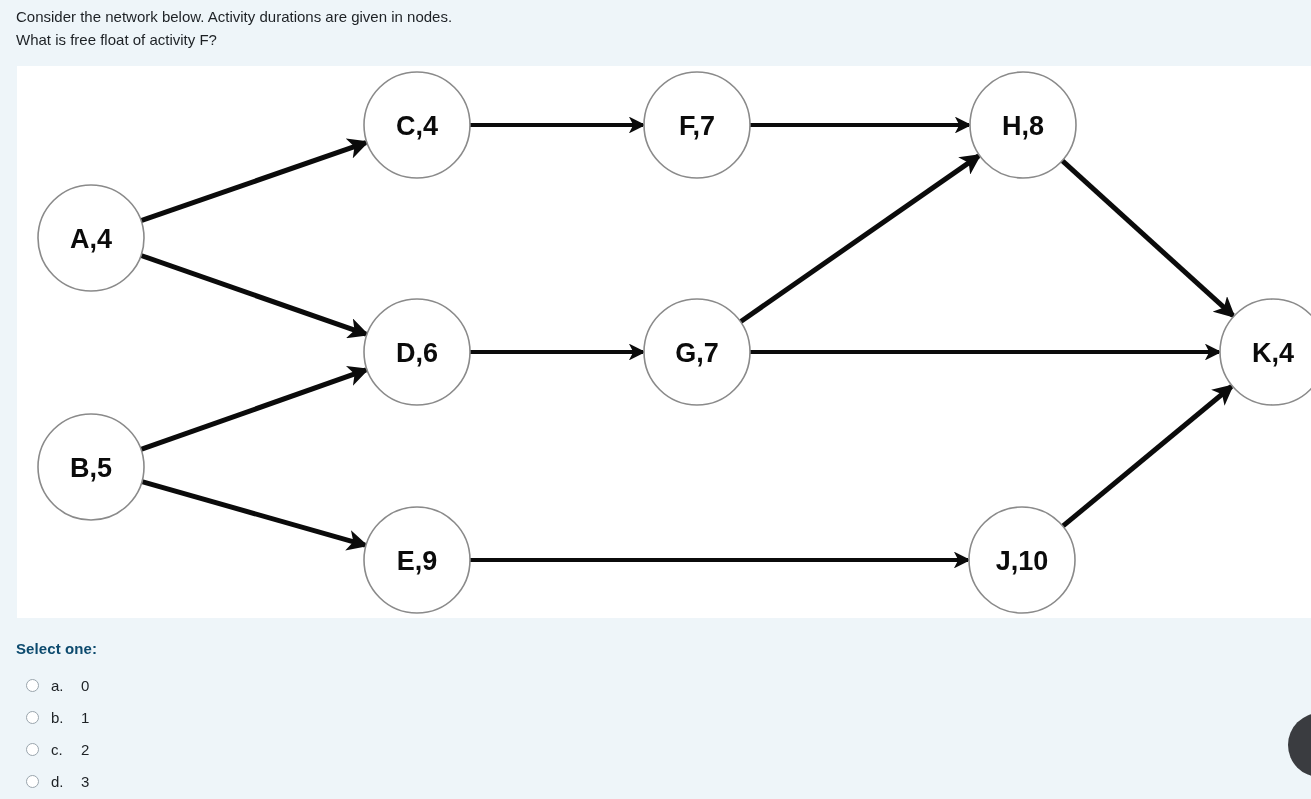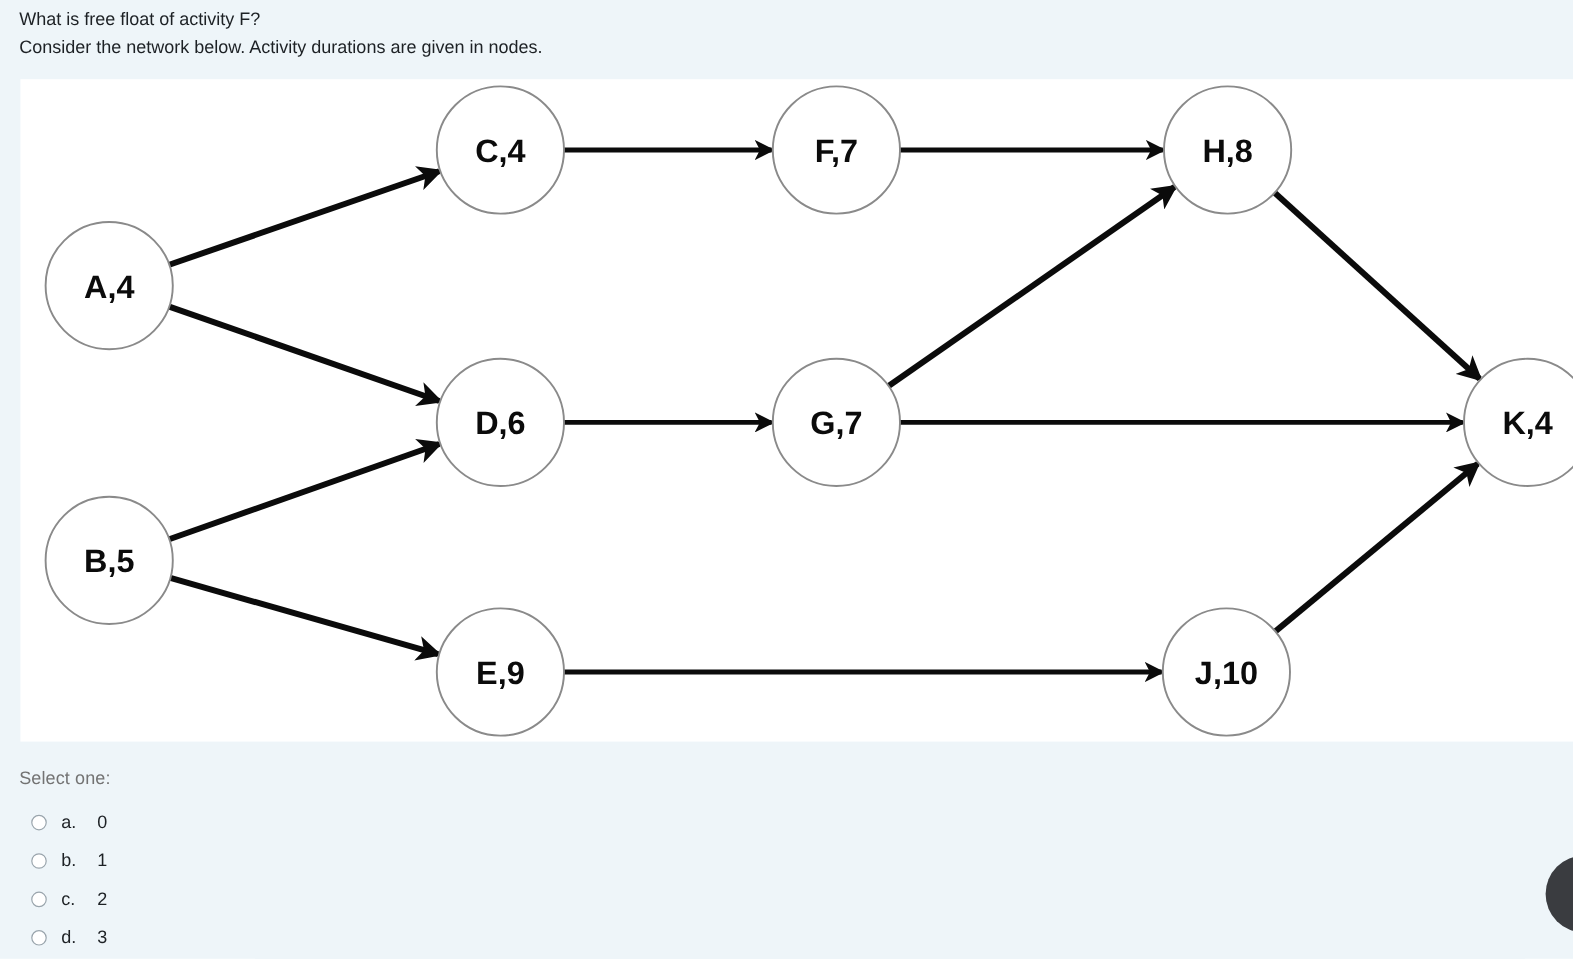--- a/index.html
+++ b/index.html
@@ -61,22 +61,22 @@
   }
 
   .answers-block {
     position: absolute;
     left: 16px;
     top: 640px;
     width: 400px;
   }
   .select-one {
     font-size: 15px;
-    font-weight: normal;
-    color: #737373;
+    font-weight: bold;
+    color: #0c4a6e;
     margin: 0 0 12px 0;
     letter-spacing: 0.1px;
   }
   .option-row {
     display: flex;
     align-items: center;
     height: 32px;
     padding-left: 10px;
   }
   .radio-dot {
@@ -108,22 +108,22 @@
     height: 64px;
     border-radius: 50%;
     background: #3a3c40;
     border: none;
   }
 </style>
 </head>
 <body>
 
 <div class="question-text">
+  <span class="q-line">Consider the network below. Activity durations are given in nodes.</span>
   <span class="q-line">What is free float of activity F?</span>
-  <span class="q-line">Consider the network below. Activity durations are given in nodes.</span>
 </div>
 
 <div class="diagram-canvas">
   <svg width="1294" height="552" viewBox="0 0 1294 552">
     <defs>
       <marker id="arrow" viewBox="0 0 10 10" refX="8.4" refY="5" markerWidth="4.2" markerHeight="4.2" orient="auto-start-reverse">
         <path d="M 0 0 L 10 5 L 0 10 L 2.6 5 z" fill="#0b0b0b"></path>
       </marker>
     </defs>
     <g id="edges-layer">

